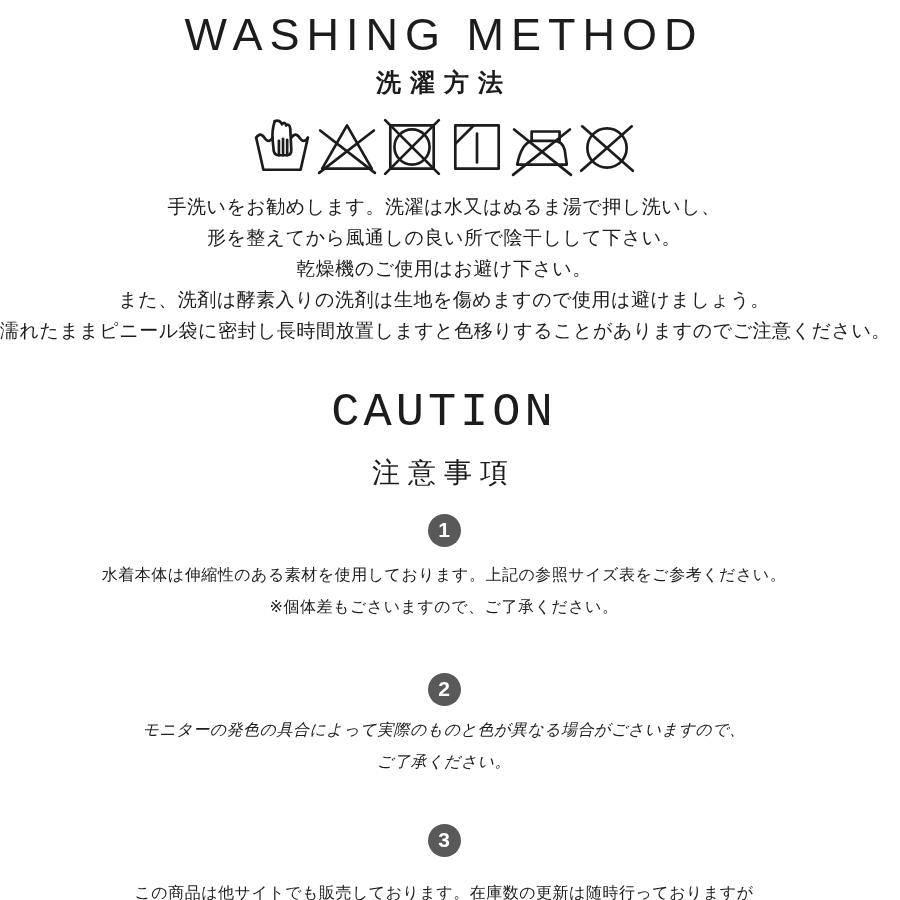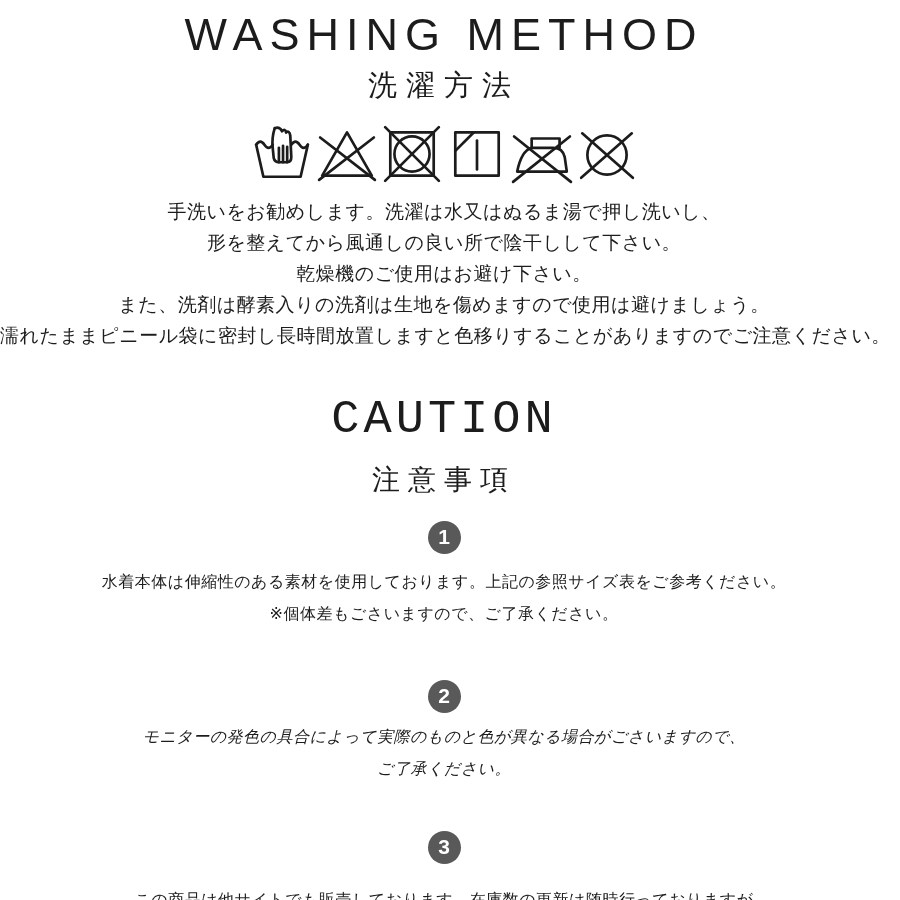--- a/index.html
+++ b/index.html
@@ -14,22 +14,22 @@
   }
   .page { width: 888px; height: 900px; padding-top: 10px; }
 
   .title-en {
     font-size: 45px;
     font-weight: 500;
     letter-spacing: 7px;
     line-height: 1.1;
   }
   .title-ja {
-    font-size: 29px;
-    font-weight: 400;
+    font-size: 25px;
+    font-weight: 700;
     letter-spacing: 9px;
     margin-top: 6px;
   }
 
   .symbols-row {
     margin-top: 16px;
     display: flex;
     justify-content: center;
     align-items: center;
     gap: 3px;
@@ -38,21 +38,21 @@
   .symbol svg { width: 100%; height: 100%; display: block; }
   .symbol path, .symbol line, .symbol circle, .symbol rect, .symbol polyline {
     fill: none;
     stroke: var(--ink);
     stroke-width: 2.6;
     stroke-linecap: round;
     stroke-linejoin: round;
   }
 
   .wash-text { margin-top: 12px; font-size: 19px; line-height: 31px; letter-spacing: 0.5px; }
-  .wash-text .line { white-space: nowrap; font-family: Liberation Mono, monospace; }
+  .wash-text .line { white-space: nowrap; }
 
   .caution-title-en {
     margin-top: 42px;
     font-size: 47px;
     font-weight: 500;
     letter-spacing: 4px;
     line-height: 1.05;
     font-family: Liberation Mono, monospace;
   }
   .caution-title-ja {

